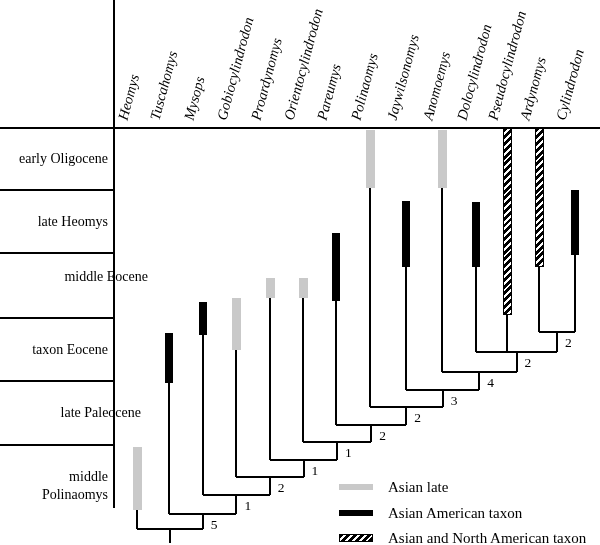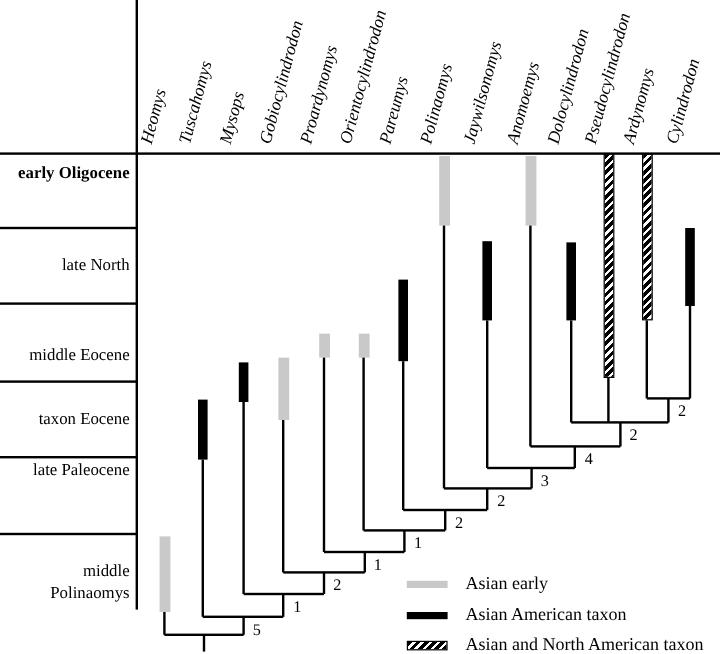--- a/index.html
+++ b/index.html
@@ -24,29 +24,29 @@
   .legend-swatch.asian_na{background:repeating-linear-gradient(135deg,#000 0 2.8px,#fff 2.8px 4.8px);
                           border:1.2px solid #000;}
 </style>
 </head>
 <body>
 
 <div id="fig">
   <div id="timescale">
       <div class="line" style="left: 0px; top: 127px; width: 600px; height: 2px;"></div>
       <div class="line" style="left: 113px; top: 0px; width: 2px; height: 508px;"></div>
-      <div class="period-label" style="top: 136px; font-weight: bold;">early Oligocene</div>
+      <div class="period-label" style="top: 150px;">early Oligocene</div>
       <div class="line" style="left: 0px; top: 189px; width: 114px; height: 2px;"></div>
-      <div class="period-label" style="top: 212.5px;">late North</div>
+      <div class="period-label" style="top: 212.5px;">late Heomys</div>
       <div class="line" style="left: 0px; top: 252px; width: 114px; height: 2px;"></div>
-      <div class="period-label" style="top: 288px;">middle Eocene</div>
+      <div class="period-label" style="top: 268px; margin-left: 40px;">middle Eocene</div>
       <div class="line" style="left: 0px; top: 317px; width: 114px; height: 2px;"></div>
       <div class="period-label" style="top: 340.5px;">taxon Eocene</div>
       <div class="line" style="left: 0px; top: 380px; width: 114px; height: 2px;"></div>
-      <div class="period-label" style="top: 384px;">late Paleocene</div>
+      <div class="period-label" style="top: 404px; padding-left: 33px;">late Paleocene</div>
       <div class="line" style="left: 0px; top: 444px; width: 114px; height: 2px;"></div>
       <div class="period-label" style="top: 467.5px;">middle Polinaomys</div>
     </div>
   <div id="tree">
       <div class="line" style="left: 137px; top: 528px; width: 65.6924px; height: 2px;"></div>
       <div class="line" style="left: 168.846px; top: 529px; width: 2px; height: 14px;"></div>
       <div class="line" style="left: 169px; top: 513px; width: 67.3848px; height: 2px;"></div>
       <div class="line" style="left: 201.692px; top: 514px; width: 2px; height: 15px;"></div>
       <div class="node-label" style="left: 210.692px; top: 518px;">5</div>
       <div class="line" style="left: 203px; top: 494px; width: 66.7695px; height: 2px;"></div>
@@ -119,19 +119,19 @@
       <div class="taxon-label" style="left: 364px; top: 104px;">Polinaomys</div>
       <div class="taxon-label" style="left: 400px; top: 104px;">Jaywilsonomys</div>
       <div class="taxon-label" style="left: 436px; top: 104px;">Anomoemys</div>
       <div class="taxon-label" style="left: 470px; top: 104px;">Dolocylindrodon</div>
       <div class="taxon-label" style="left: 501px; top: 104px;">Pseudocylindrodon</div>
       <div class="taxon-label" style="left: 533px; top: 104px;">Ardynomys</div>
       <div class="taxon-label" style="left: 569px; top: 104px;">Cylindrodon</div>
     </div>
   <div id="legend">
       <div class="legend-swatch asian" style="left: 339px; top: 484px; width: 34px; height: 6px;"></div>
-      <div class="legend-label" style="left: 388px; top: 478px;">Asian early</div>
+      <div class="legend-label" style="left: 388px; top: 478px;">Asian late</div>
       <div class="legend-swatch north_american" style="left: 339px; top: 510px; width: 34px; height: 6px;"></div>
       <div class="legend-label" style="left: 388px; top: 504px;">Asian American taxon</div>
       <div class="legend-swatch asian_na" style="left: 339px; top: 534px; width: 34px; height: 8px;"></div>
       <div class="legend-label" style="left: 388px; top: 529px;">Asian and North American taxon</div>
     </div>
 </div>
 
 </body></html>

